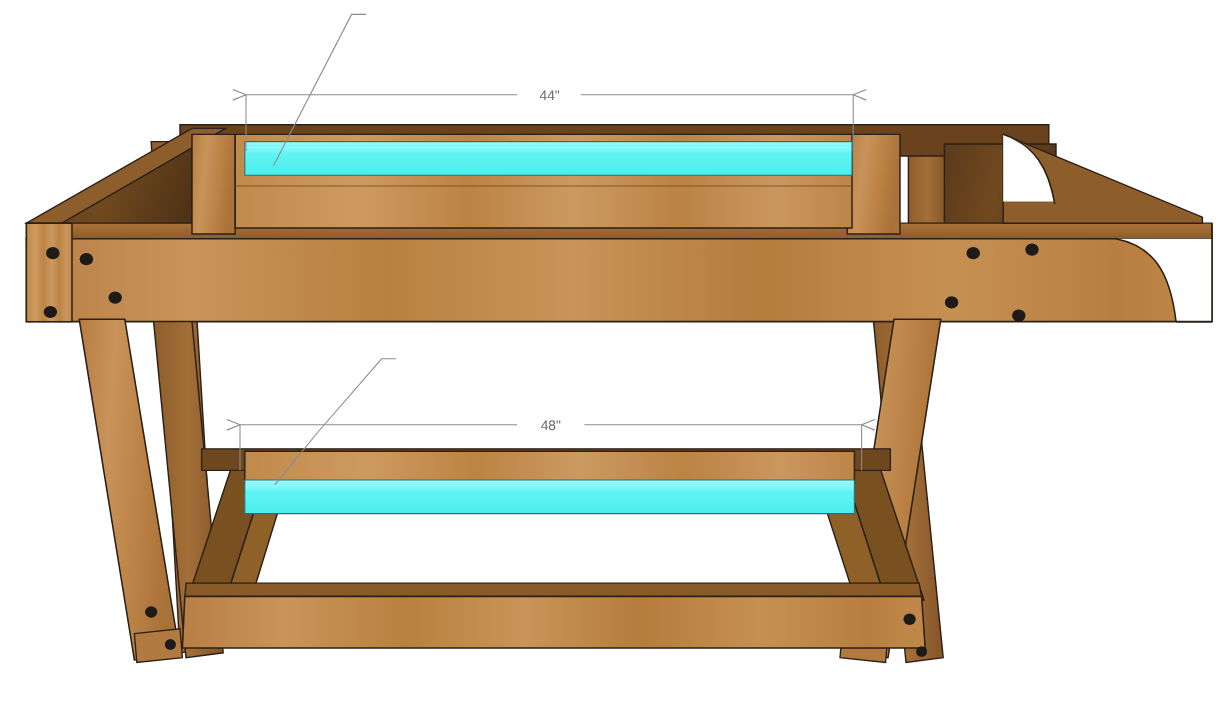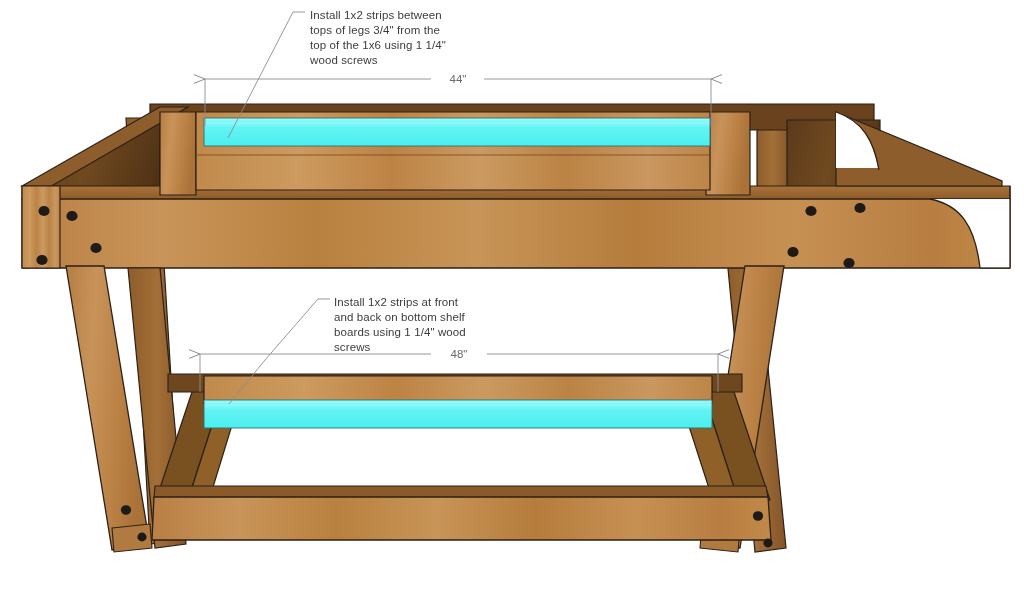--- a/index.html
+++ b/index.html
@@ -250,17 +250,15 @@
     <g>
       <path d="M305,12 L293,12 L228,138" fill="none" stroke="#8c8c8c" stroke-width="0.9"></path>
     </g>
     <g>
       <path d="M330,299 L318,299 L265,360" fill="none" stroke="#8c8c8c" stroke-width="0.9"></path>
       <path d="M265,360 L229,404" fill="none" stroke="#8c8c8c" stroke-width="0.9"></path>
     </g>
 
   </svg>
 
-  <div class="anno" id="anno-top">Install 1x2 strips between tops of legs 3/4" from the top of the 1x6 using 1 1/4" wood screws</div>
-
-  <div class="anno" id="anno-bottom">Install 1x2 strips at front and back on bottom shelf boards using 1 1/4" wood screws</div>
+
 
 </div>
 
 </body></html>

